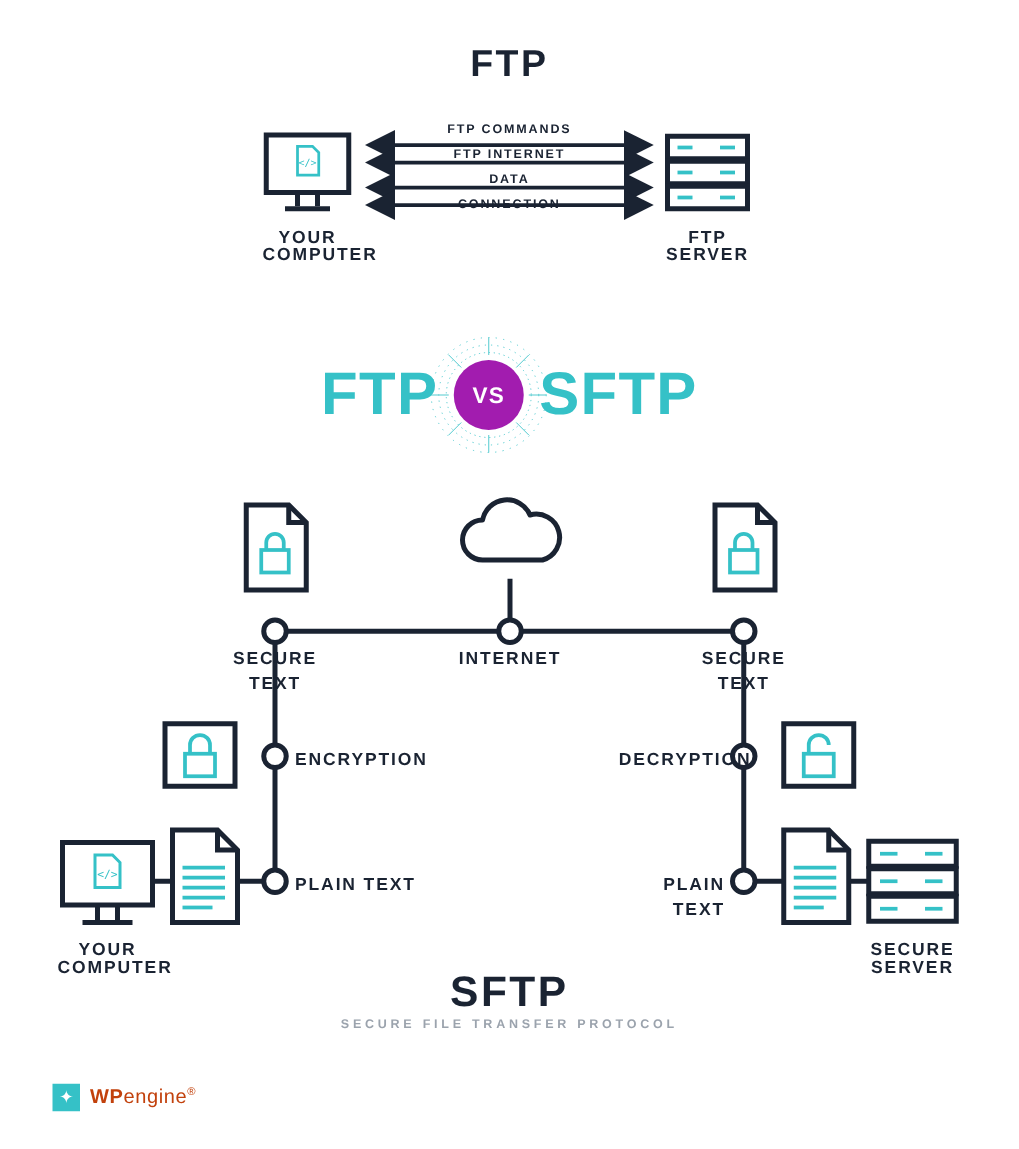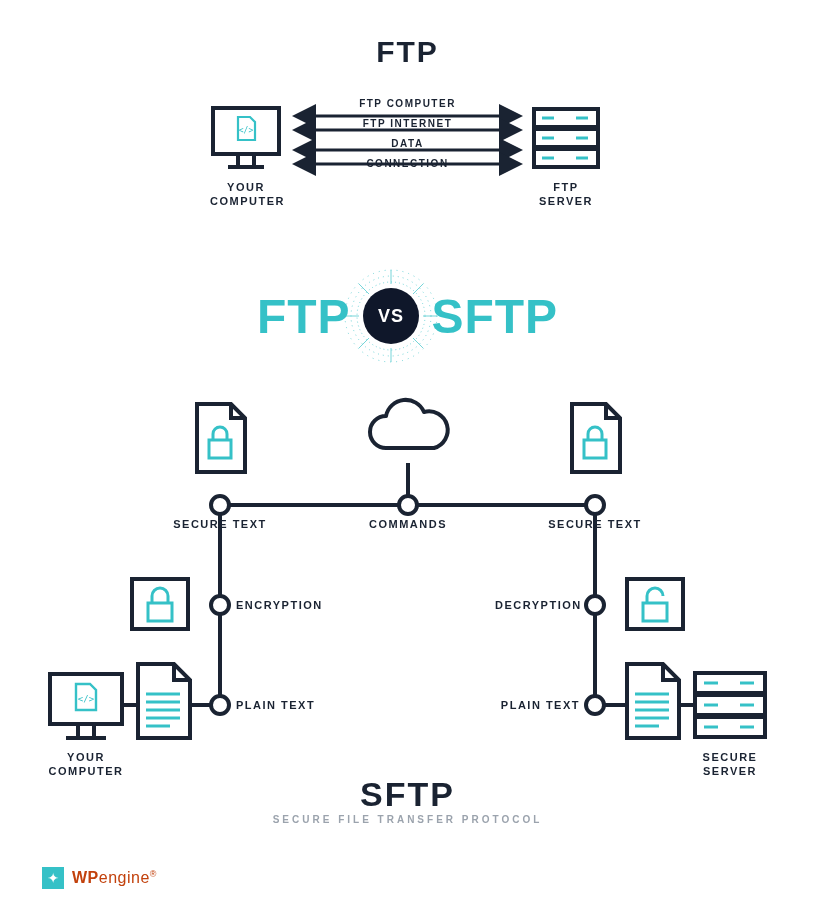--- a/index.html
+++ b/index.html
@@ -17,21 +17,21 @@
     letter-spacing: 2px;
     color: #1a2332;
   }
   .title-sub {
     font-weight: 700;
     letter-spacing: 3px;
     color: #9ba3ad;
   }
   .abs { position: absolute; }
   .label {
-    font-size: 11px;
+    font-size: 14px;
     font-weight: 700;
     letter-spacing: 1.5px;
     color: #1a2332;
     text-align: center;
     line-height: 1.4;
   }
   .arrow-label {
     font-size: 10px;
     font-weight: 700;
     letter-spacing: 1.5px;
@@ -51,21 +51,21 @@
     vertical-align: middle;
   }
   .vs-badge {
     display: inline-block;
     vertical-align: middle;
     margin: 0 8px;
     position: relative;
   }
   .vs-circle {
     width: 56px; height: 56px;
-    background: #0f172a;
+    background: #a21caf;
     border-radius: 50%;
     color: #fff;
     font-size: 18px;
     font-weight: 900;
     display: flex;
     align-items: center;
     justify-content: center;
     letter-spacing: 1px;
     position: relative;
     z-index: 2;
@@ -154,21 +154,21 @@
       <path d="M8 0 L0 4 L8 8 z" fill="#1a2332"></path>
     </marker>
   </defs>
 
   <line x1="8" y1="16" x2="227" y2="16" stroke="#1a2332" stroke-width="3" marker-end="url(#ah)" marker-start="url(#ahL)"></line>
   <line x1="8" y1="30" x2="227" y2="30" stroke="#1a2332" stroke-width="3" marker-end="url(#ah)" marker-start="url(#ahL)"></line>
 
   <line x1="8" y1="50" x2="227" y2="50" stroke="#1a2332" stroke-width="3" marker-end="url(#ah)" marker-start="url(#ahL)"></line>
   <line x1="8" y1="64" x2="227" y2="64" stroke="#1a2332" stroke-width="3" marker-end="url(#ah)" marker-start="url(#ahL)"></line>
 </svg>
-<div class="abs arrow-label" style="left:290px; top:98px;  width:235px">FTP COMPUTER</div>
+<div class="abs arrow-label" style="left:290px; top:98px;  width:235px">FTP COMMANDS</div>
 <div class="abs arrow-label" style="left:290px; top:118px; width:235px">FTP INTERNET</div>
 <div class="abs arrow-label" style="left:290px; top:138px; width:235px">DATA</div>
 <div class="abs arrow-label" style="left:290px; top:158px; width:235px">CONNECTION</div>
 
 <div class="vs-wrap">
   <span class="vs-text">FTP</span>
   <span class="vs-badge">
     <svg class="vs-rays" viewBox="0 0 100 100">
       <g stroke="#35c1c7" stroke-width="0.8" opacity="0.85">
         <circle cx="50" cy="50" r="34" fill="none" stroke-dasharray="1 3"></circle>
@@ -214,21 +214,21 @@
     <circle cx="220" cy="310" r="9"></circle>
     <circle cx="595" cy="310" r="9"></circle>
   </g>
 </svg>
 
 <div class="abs" style="left:358px; top:400px">
   <svg width="100" height="62">
     <path d="M28 48 a16 16 0 0 1 0-32 a20 20 0 0 1 38 -4 a18 18 0 0 1 10 36 z" fill="none" stroke="#1a2332" stroke-width="4" stroke-linejoin="round"></path>
   </svg>
 </div>
-<div class="abs label" style="left:358px; top:517px; width:100px">COMMANDS</div>
+<div class="abs label" style="left:358px; top:517px; width:100px">INTERNET</div>
 
 <div class="abs" style="left:189px; top:400px">
   <svg width="62" height="78">
     <path d="M8 4 h34 l14 14 v54 h-48 z" fill="#fff" stroke="#1a2332" stroke-width="4"></path>
     <path d="M42 4 v14 h14" fill="none" stroke="#1a2332" stroke-width="4"></path>
     <rect x="20" y="40" width="22" height="18" fill="none" stroke="#35c1c7" stroke-width="3"></rect>
     <path d="M24 40 v-6 a7 7 0 0 1 14 0 v6" fill="none" stroke="#35c1c7" stroke-width="3"></path>
   </svg>
 </div>
 <div class="abs label" style="left:170px; top:517px; width:100px">SECURE TEXT</div>

